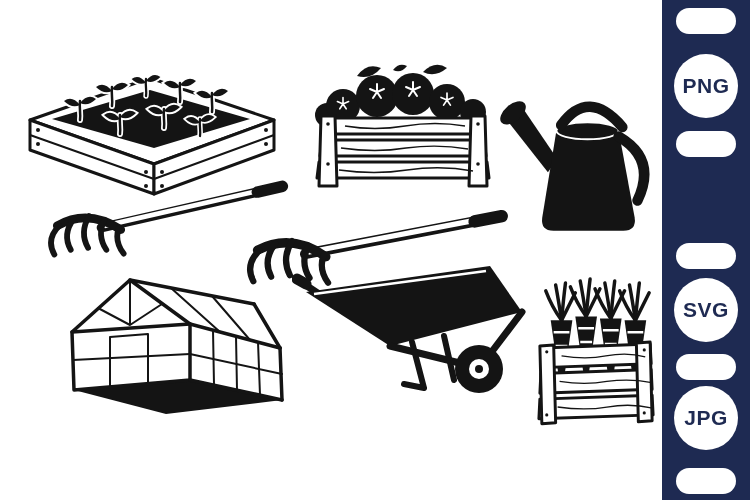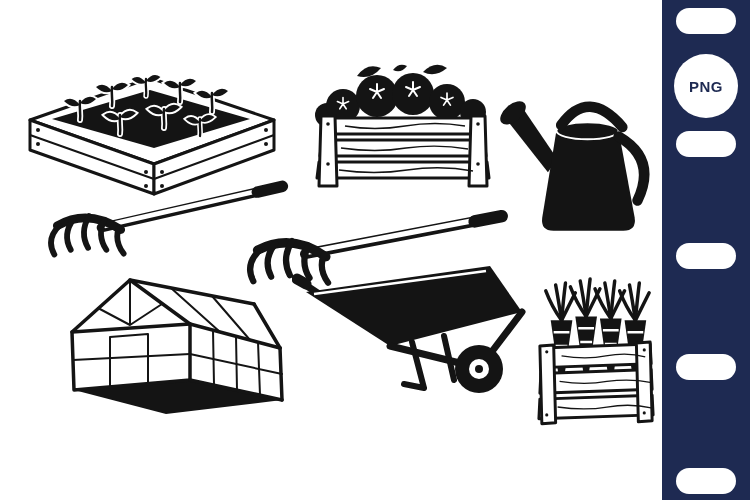--- a/index.html
+++ b/index.html
@@ -14,21 +14,21 @@
     position:absolute;top:0;left:662px;width:88px;height:500px;
     background:#1e2a52;
   }
   .format-pill{
     position:absolute;left:14px;width:60px;height:26px;border-radius:13px;
     background:#ffffff;
   }
   .format-badge{
     position:absolute;left:12px;width:64px;height:64px;border-radius:50%;
     background:#ffffff;display:flex;align-items:center;justify-content:center;
-    color:#1e2a52;font-weight:bold;font-size:15px;letter-spacing:.5px;
+    color:#1e2a52;font-weight:bold;font-size:21px;letter-spacing:.5px;
   }
 </style>
 </head>
 <body>
 
 <div class="stage">
 
   <figure class="illo" style="left:22px;top:48px;width:265px;height:150px">
     <svg viewBox="0 0 265 150">
       <defs>
@@ -222,17 +222,23 @@
     </svg>
   </figure>
 
   <div class="format-bar">
     <div class="format-pill" style="top:8px"></div>
     <div class="format-badge" style="top:54px">
       <span>PNG</span>
     </div>
     <div class="format-pill" style="top:131px"></div>
     <div class="format-pill" style="top:243px"></div>
+    <div class="format-badge" style="top:278px">
+      <span>SVG</span>
+    </div>
     <div class="format-pill" style="top:354px"></div>
+    <div class="format-badge" style="top:386px">
+      <span>JPG</span>
+    </div>
     <div class="format-pill" style="top:468px"></div>
   </div>
 
 </div>
 
 </body></html>

